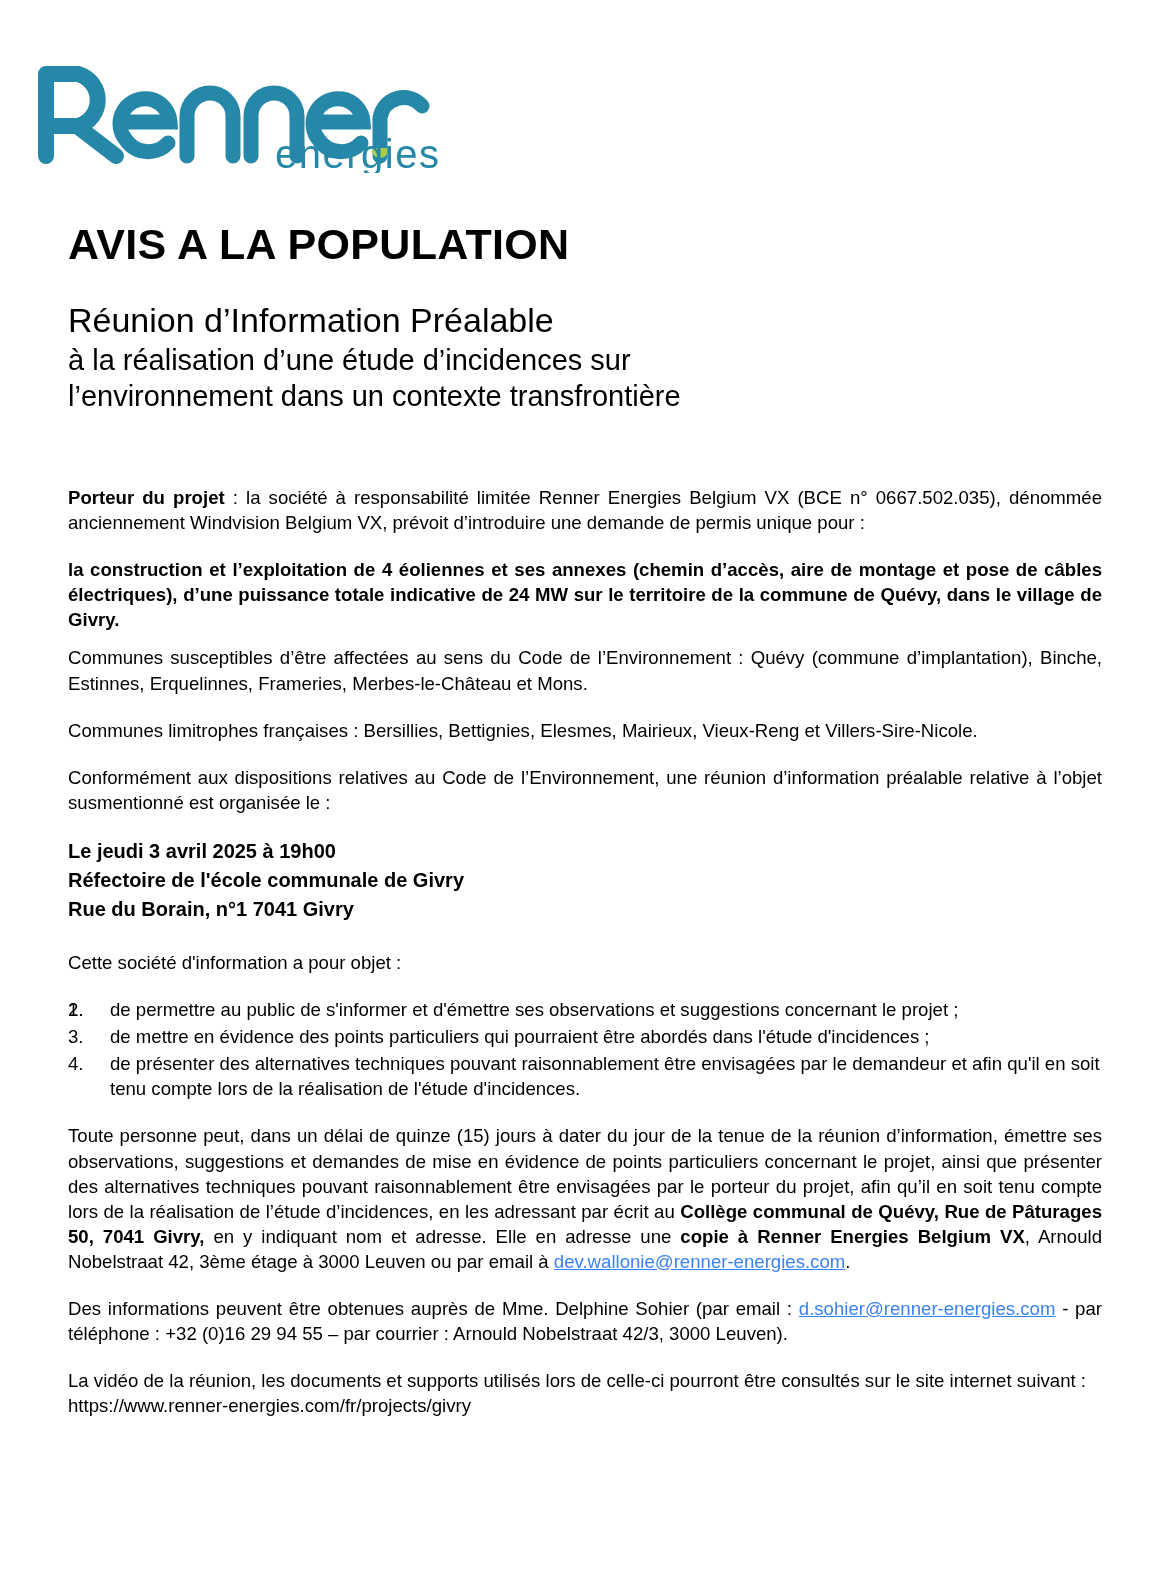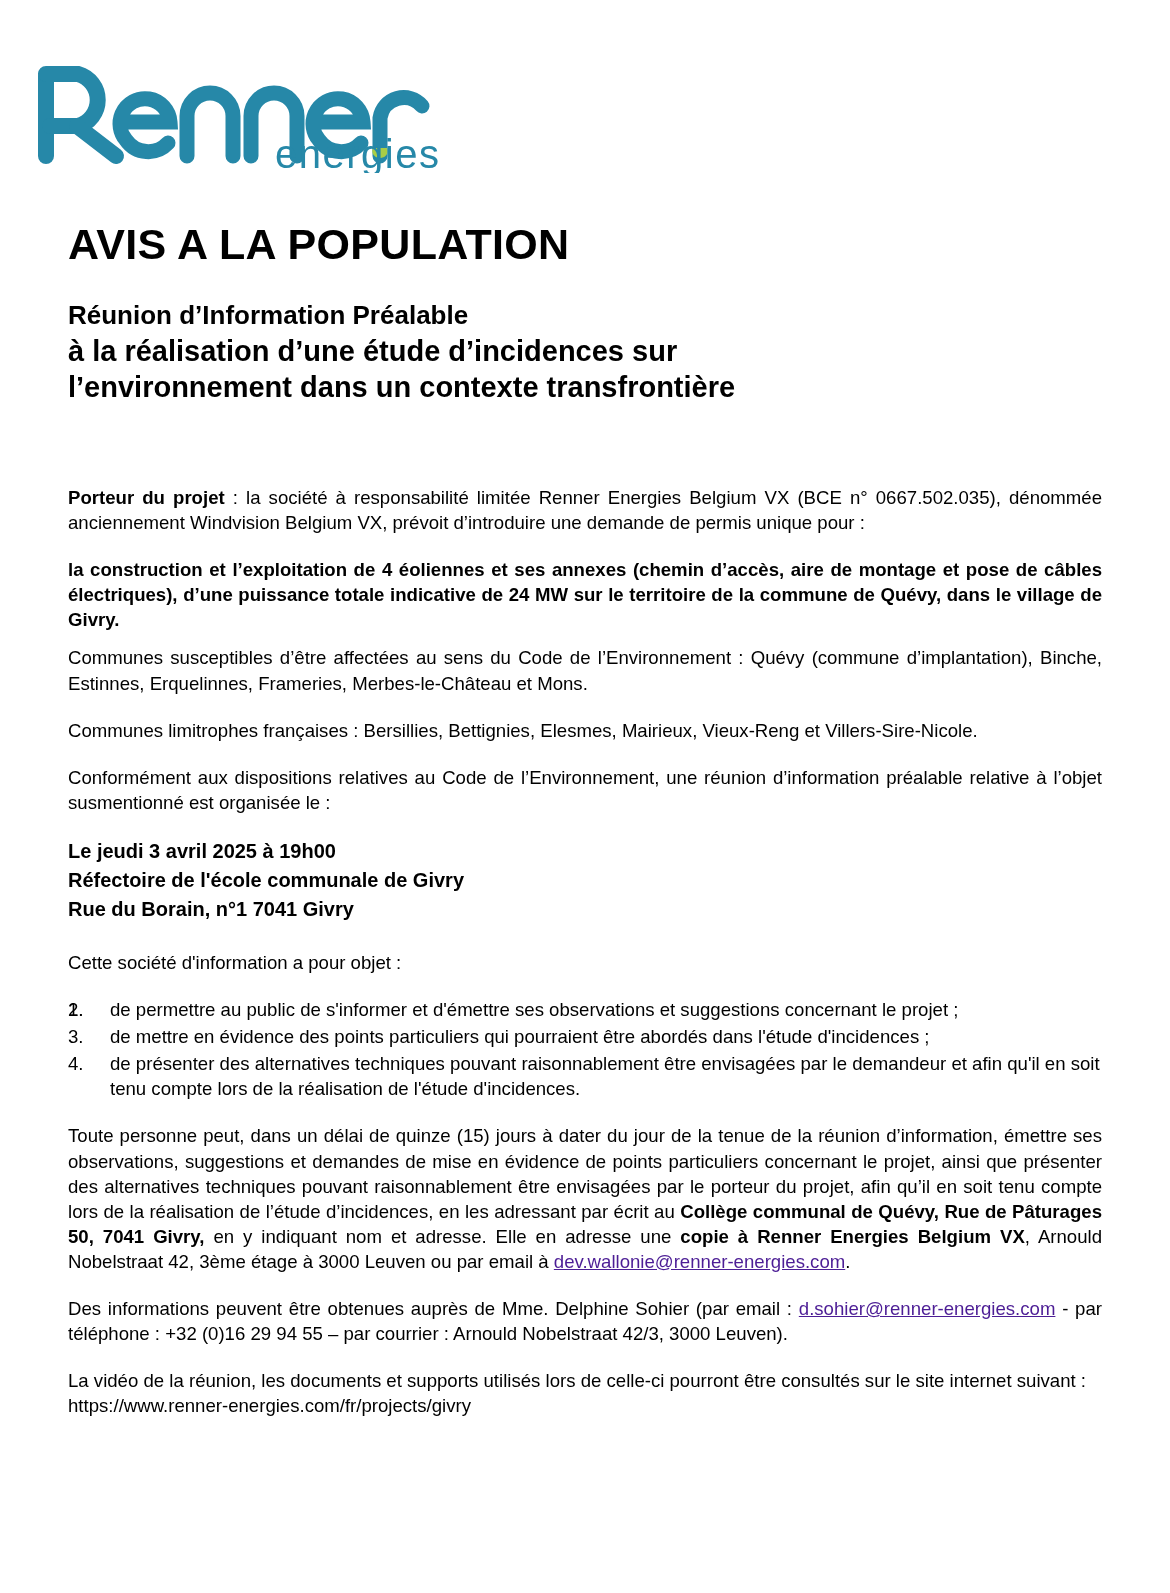--- a/index.html
+++ b/index.html
@@ -41,28 +41,28 @@
     margin-top: 24px;
   }
   .title-main {
     font-size: 43px;
     font-weight: bold;
     letter-spacing: 0.3px;
     line-height: 1.05;
     margin: 0 0 34px 0;
   }
   .title-sub1 {
-    font-size: 26px;
-    font-weight: bold;
+    font-size: 34px;
+    font-weight: normal;
     line-height: 1.12;
     margin: 0 0 4px 0;
   }
   .title-sub2 {
     font-size: 29px;
-    font-weight: bold;
+    font-weight: normal;
     line-height: 1.22;
     margin: 0;
   }
 
   
   .content {
     position: absolute;
     left: 68px;
     right: 68px;
     top: 472px;
@@ -104,21 +104,21 @@
   }
   ol.objets li .num {
     position: absolute;
     left: 0;
     top: 0;
     width: 30px;
     text-align: left;
   }
 
   a.link, .link {
-    color: #4c1d95;
+    color: #3b82f6;
     text-decoration: underline;
     word-break: break-word;
   }
   .plainurl { color: #000000; text-decoration: none; }
 </style>
 </head>
 <body>
 
 <div class="page">
 

